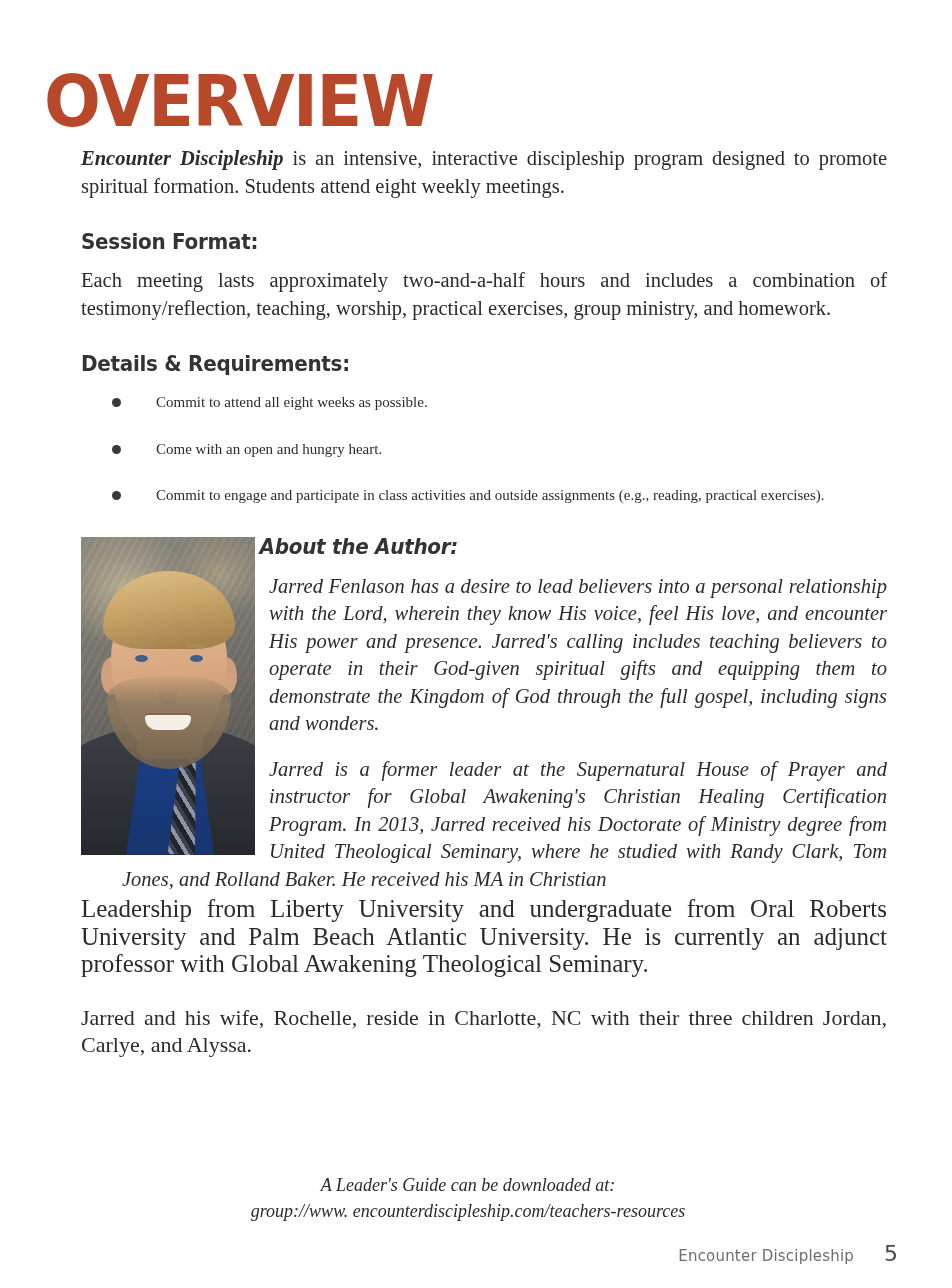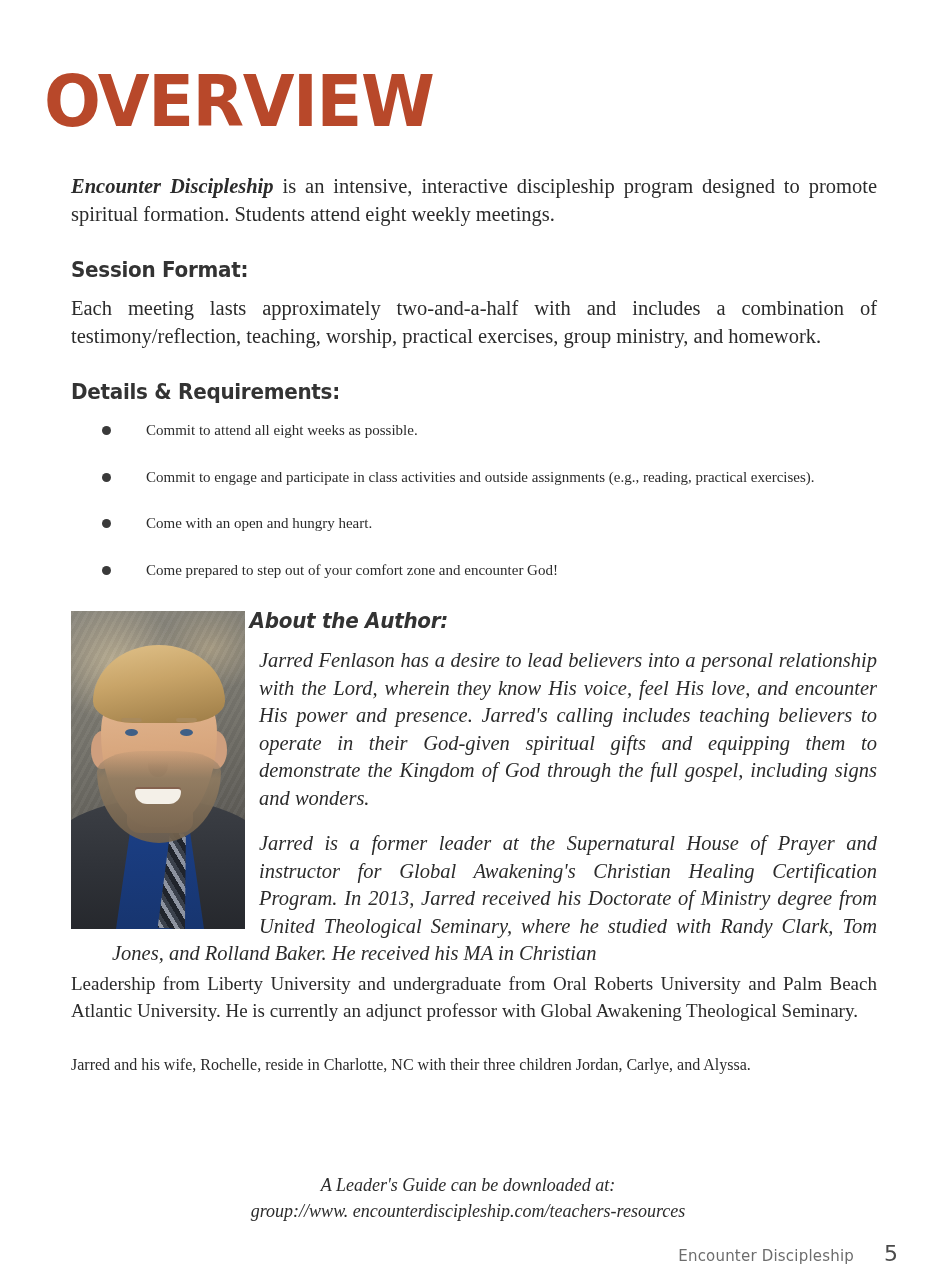--- a/index.html
+++ b/index.html
@@ -29,24 +29,23 @@
     letter-spacing: -1.5px;
     color: #b8482a;
     transform: scaleX(0.93);
     transform-origin: left top;
     white-space: nowrap;
   }
 
   
   .content {
     position: absolute;
-    left: 71px;
+    left: 81px;
     top: 145px;
     width: 806px;
-    margin-top: 28px;
   }
 
   p.body {
     margin: 0 0 19px 0;
     font-size: 20.5px;
     line-height: 27.5px;
     text-align: justify;
     text-justify: inter-word;
     color: #2b2b2b;
   }
@@ -257,29 +256,29 @@
     line-height: 26px;
     letter-spacing: -0.3px;
     color: #333333;
     transform: scaleX(0.95);
     transform-origin: left center;
   }
 
   .tail-paragraph {
     clear: both;
     margin: 2px 0 0 0;
-    font-size: 19px;
+    font-size: 25px;
     line-height: 27.5px;
     text-align: justify;
     color: #2b2b2b;
   }
 
   .family-paragraph {
     margin: 26px 0 0 0;
-    font-size: 16px;
+    font-size: 22px;
     line-height: 27.5px;
     text-align: justify;
     color: #2b2b2b;
   }
 
   
   .leader-note {
     position: absolute;
     left: 0;
     right: 0;
@@ -323,42 +322,41 @@
   <h1 class="page-title">OVERVIEW</h1>
 
   <div class="content">
 
     <p class="body"><span class="em-bold-italic">Encounter Discipleship</span><span> is an intensive, interactive discipleship program designed to promote spiritual formation. Students attend eight weekly meetings.</span></p>
 
     <div class="spacer-sm"></div>
 
     <h2 class="section-heading">Session Format:</h2>
 
-    <p class="body">Each meeting lasts approximately two-and-a-half with and includes a combination of testimony/reflection, teaching, worship, practical exercises, group ministry, and homework.</p>
+    <p class="body">Each meeting lasts approximately two-and-a-half hours and includes a combination of testimony/reflection, teaching, worship, practical exercises, group ministry, and homework.</p>
 
     <div class="spacer-sm"></div>
 
     <h2 class="section-heading">Details &amp; Requirements:</h2>
 
     <ul class="bullets">
       <li>
         <span class="bullet-dot"></span>
         <span>Commit to attend all eight weeks as possible.</span>
       </li>
       <li>
         <span class="bullet-dot"></span>
+        <span>Come with an open and hungry heart.</span>
+      </li>
+      <li>
+        <span class="bullet-dot"></span>
         <span>Commit to engage and participate in class activities and outside assignments (e.g., reading, practical exercises).</span>
       </li>
       <li>
         <span class="bullet-dot"></span>
-        <span>Come with an open and hungry heart.</span>
-      </li>
-      <li>
-        <span class="bullet-dot"></span>
-        <span>Come prepared to step out of your comfort zone and encounter God!</span>
       </li>
     </ul>
 
     <div class="author-block">
 
       <div class="author-photo" aria-label="Portrait photograph of Jarred Fenlason">
         <div class="ph-bg"></div>
         <div class="ph-suit"></div>
         <div class="ph-shirt"></div>
         <div class="ph-tie"></div>

